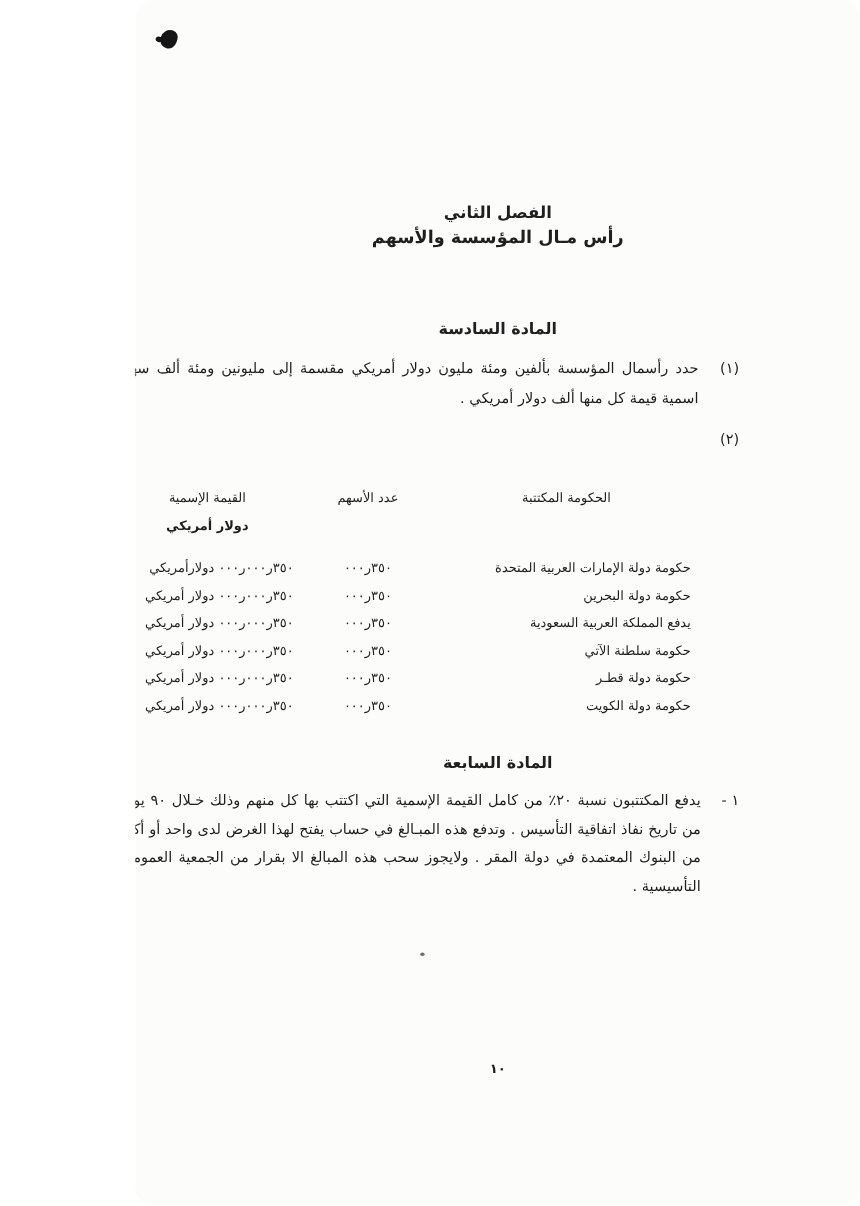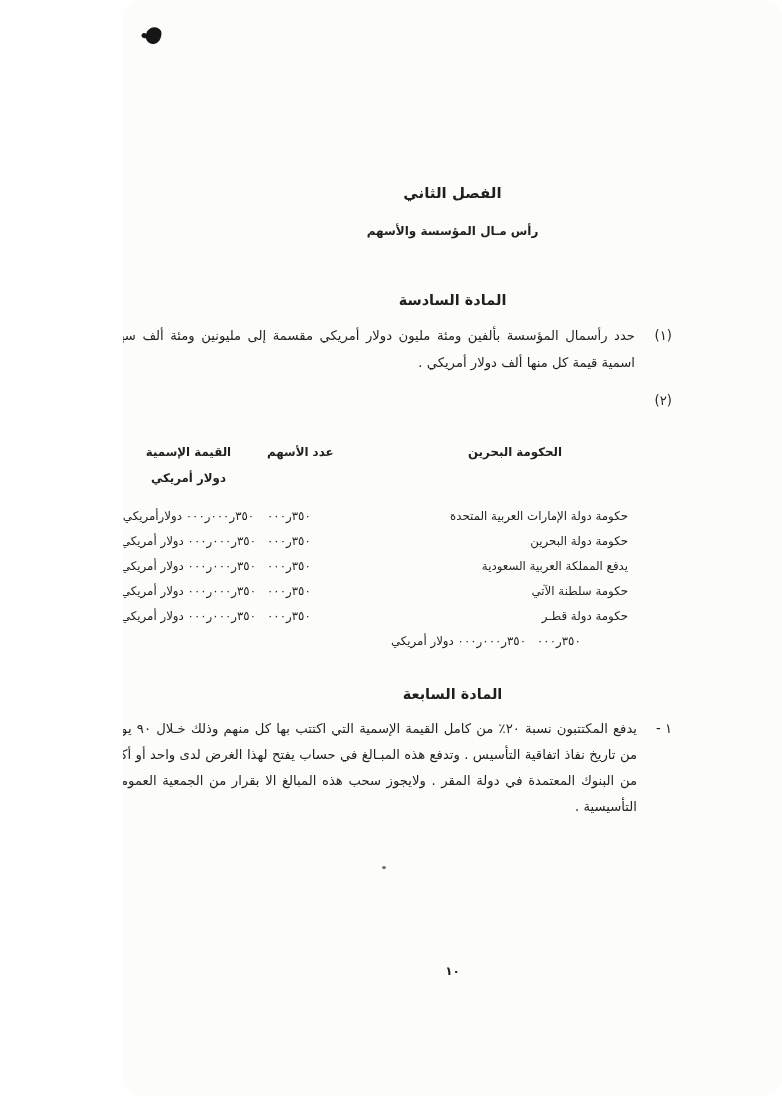--- a/index.html
+++ b/index.html
@@ -20,49 +20,49 @@
   
   .blob1 { position:absolute; top:27px; left:23px; width:15px; height:17px;
            background:#161616; border-radius:58% 42% 50% 50%; transform:rotate(18deg); }
   .blob1:after { content:""; position:absolute; left:-4px; top:9px; width:6px; height:5px;
                  background:#161616; border-radius:50%; }
   .speck1 { position:absolute; top:866px; left:259px; width:4px; height:3px;
             background:#6b6b6b; border-radius:50%; }
 
   .chapter-head { position:absolute; top:184px; left:0; right:0; text-align:center; }
   .chapter-title { font-size:15px; font-weight:bold; }
-  .chapter-subtitle { margin-top:22px; font-size:12px; font-weight:bold; }
+  .chapter-subtitle { margin-top:4px; font-size:16px; font-weight:bold; }
 
   .article-heading { position:absolute; left:0; right:0; text-align:center;
                      font-size:14.5px; font-weight:bold; }
   .a6 { top:292px; }
   .a7 { top:686px; }
 
   .clauses { position:absolute; right:110px; width:562px; }
   .a6-clauses { top:322px; }
   .a7-clauses { top:716px; }
   .clause { position:relative; padding-right:37px; text-align:justify;
             font-size:13.2px; line-height:27px; }
   .clause + .clause { margin-top:11px; }
   .clause .marker { position:absolute; right:0; top:0; }
   .c7 { line-height:26px; padding-right:35px; }
 
   .subs-table { position:absolute; top:444px; right:110px; width:562px; font-size:11.8px; }
   .t-head { display:flex; align-items:flex-start; }
   .t-row  { display:flex; line-height:25px; }
   .col-gov    { width:270px; padding-right:44px; }
-  .col-shares { width:135px; text-align:left; }
+  .col-shares { width:135px; text-align:center; }
   .col-value  { width:157px; }
-  .th { font-weight:bold; line-height:17px; }
+  .th { font-weight:normal; line-height:17px; }
   .t-head .col-gov   { text-align:center; }
   .t-head .col-value { text-align:center; }
   .th-unit { margin-top:9px; font-weight:bold; line-height:17px; text-align:center; }
   .t-rows { margin-top:17px; }
   .t-row .col-gov   { text-align:right; }
-  .t-row .col-value { text-align:center; }
+  .t-row .col-value { text-align:right; }
 
   .page-number { position:absolute; top:964px; left:0; right:0;
                  text-align:center; font-size:12px; font-weight:bold; }
 </style>
 </head>
 <body>
 
 <div class="page">
 
   <div class="blob1"></div>
@@ -80,21 +80,21 @@
       <span class="marker">(١)</span>
       <span class="ctext">حدد رأسمال المؤسسة بألفين ومئة مليون دولار أمريكي مقسمة إلى مليونين ومئة ألف سهم اسمية قيمة كل منها ألف دولار أمريكي .</span>
     </p>
     <p class="clause">
       <span class="marker">(٢)</span>
     </p>
   </section>
 
   <section class="subs-table">
     <div class="t-head">
-      <div class="col-gov th">الحكومة البحرين</div>
+      <div class="col-gov th">الحكومة المكتتبة</div>
       <div class="col-shares th">عدد الأسهم</div>
       <div class="col-value">
         <div class="th">القيمة الإسمية</div>
         <div class="th-unit">دولار أمريكي</div>
       </div>
     </div>
 
     <div class="t-rows">
       <div class="t-row">
         <div class="col-gov">حكومة دولة الإمارات العربية المتحدة</div>
@@ -115,20 +115,21 @@
         <div class="col-gov">حكومة سلطنة الآتي</div>
         <div class="col-shares">٣٥٠ر٠٠٠</div>
         <div class="col-value">٣٥٠ر٠٠٠ر٠٠٠ دولار أمريكي</div>
       </div>
       <div class="t-row">
         <div class="col-gov">حكومة دولة قطـر</div>
         <div class="col-shares">٣٥٠ر٠٠٠</div>
         <div class="col-value">٣٥٠ر٠٠٠ر٠٠٠ دولار أمريكي</div>
       </div>
       <div class="t-row">
+        <div class="col-gov">حكومة دولة الكويت</div>
         <div class="col-shares">٣٥٠ر٠٠٠</div>
         <div class="col-value">٣٥٠ر٠٠٠ر٠٠٠ دولار أمريكي</div>
       </div>
     </div>
   </section>
 
   <div class="article-heading a7">المادة السابعة</div>
 
   <section class="clauses a7-clauses">
     <p class="clause c7">

